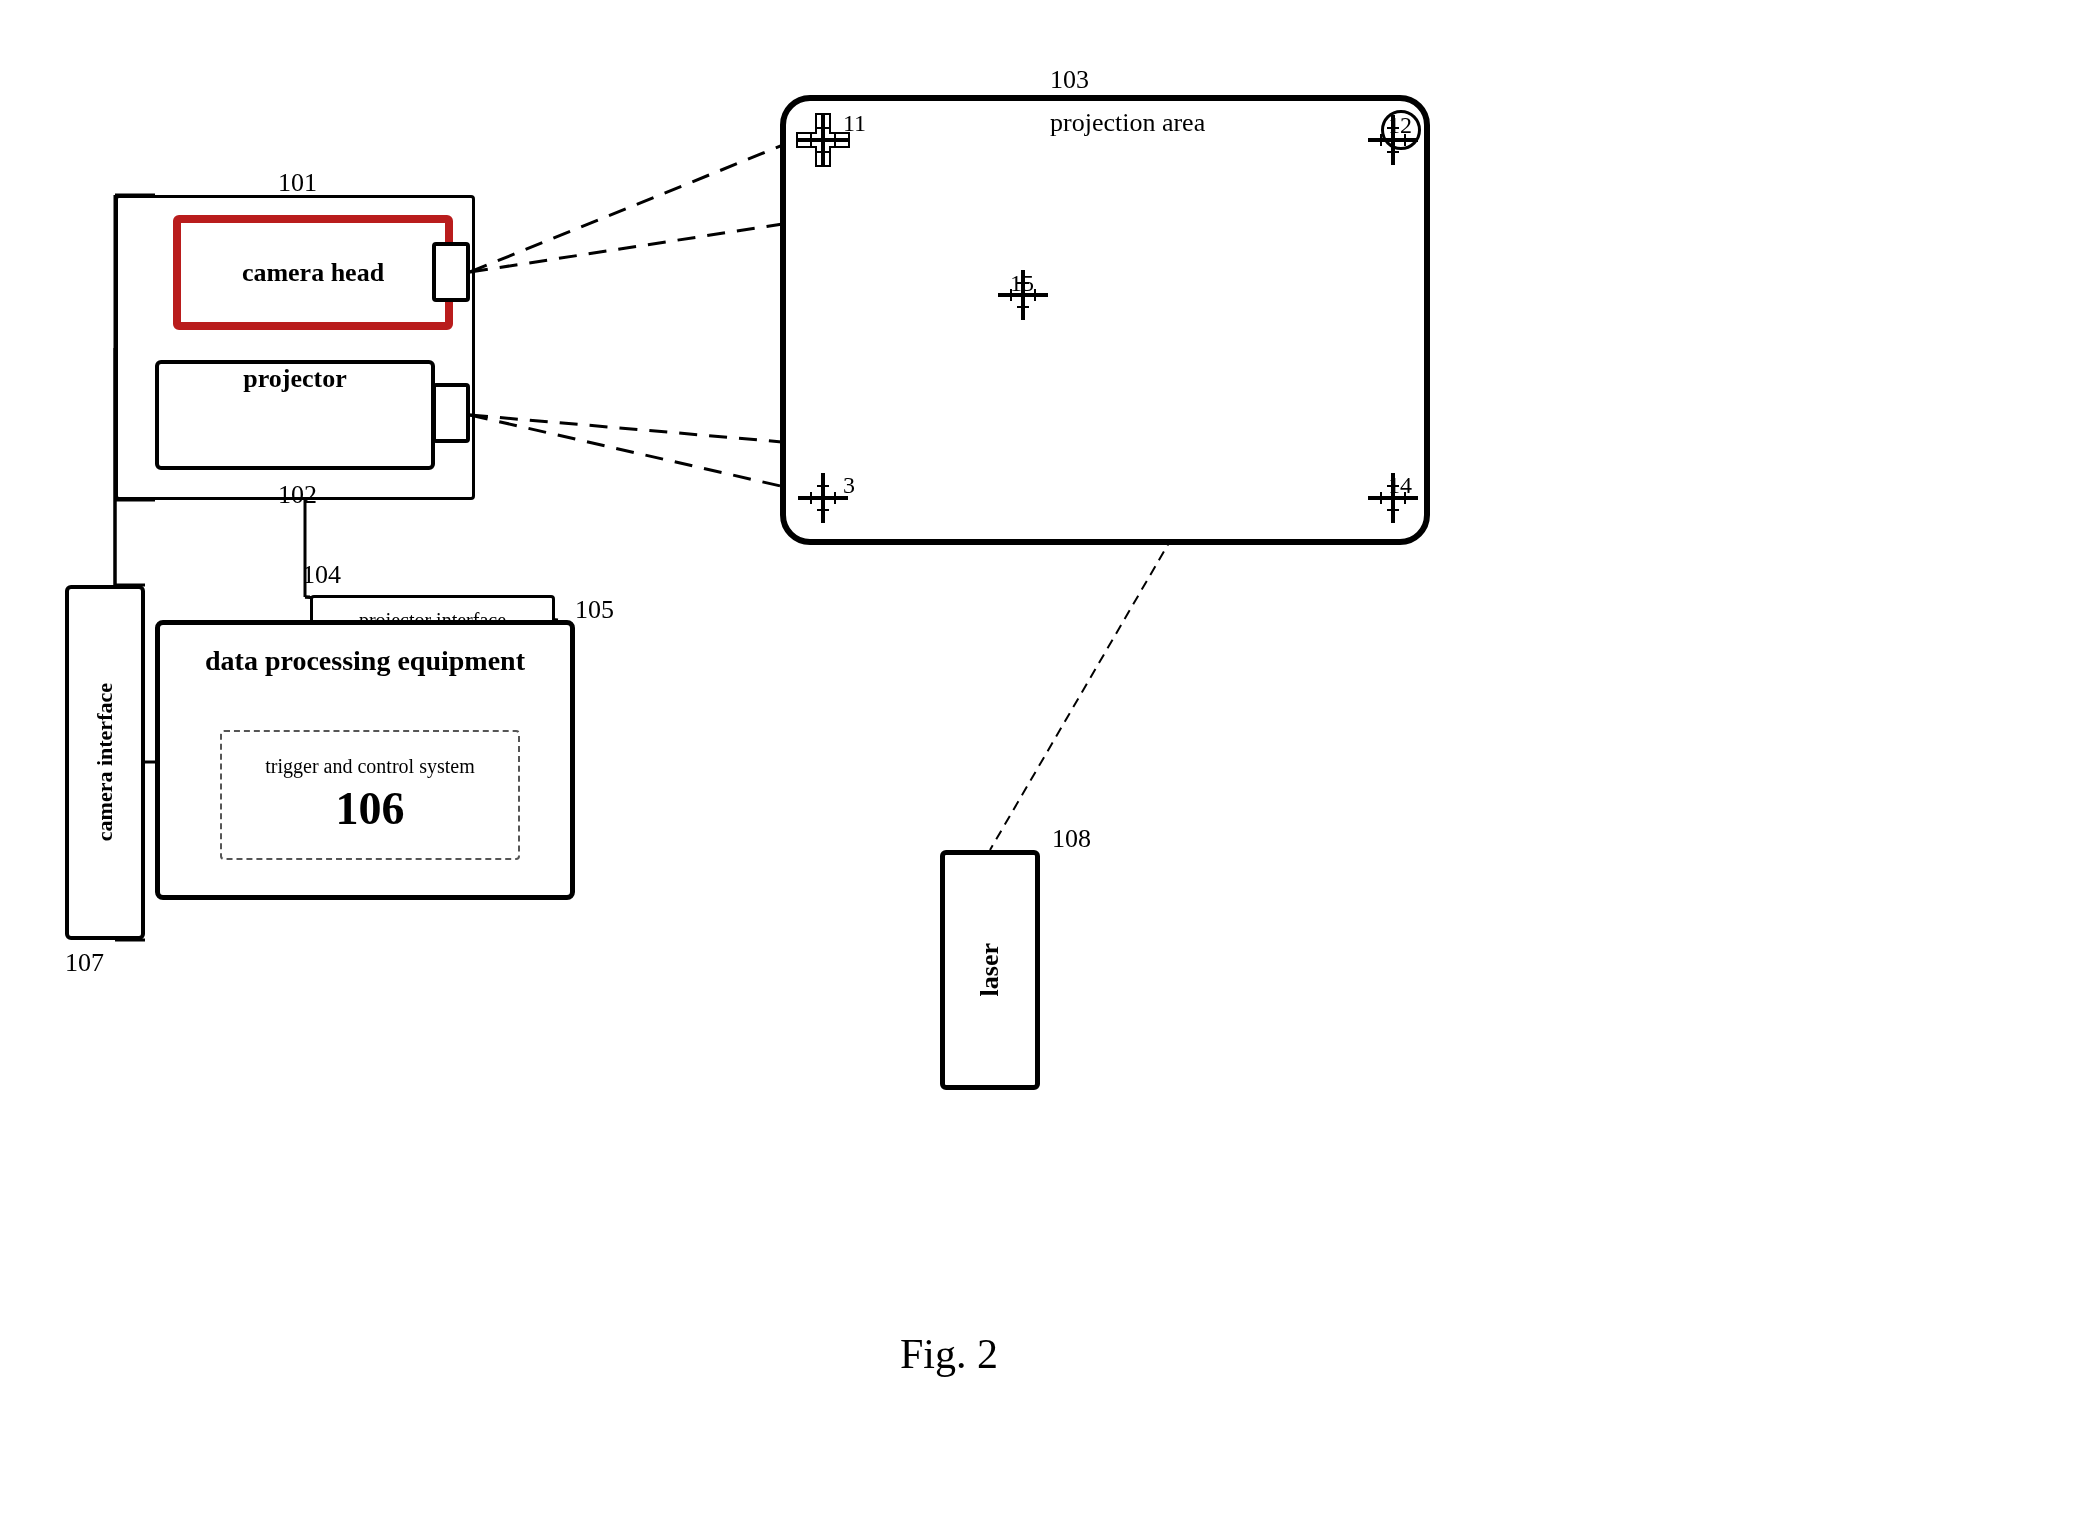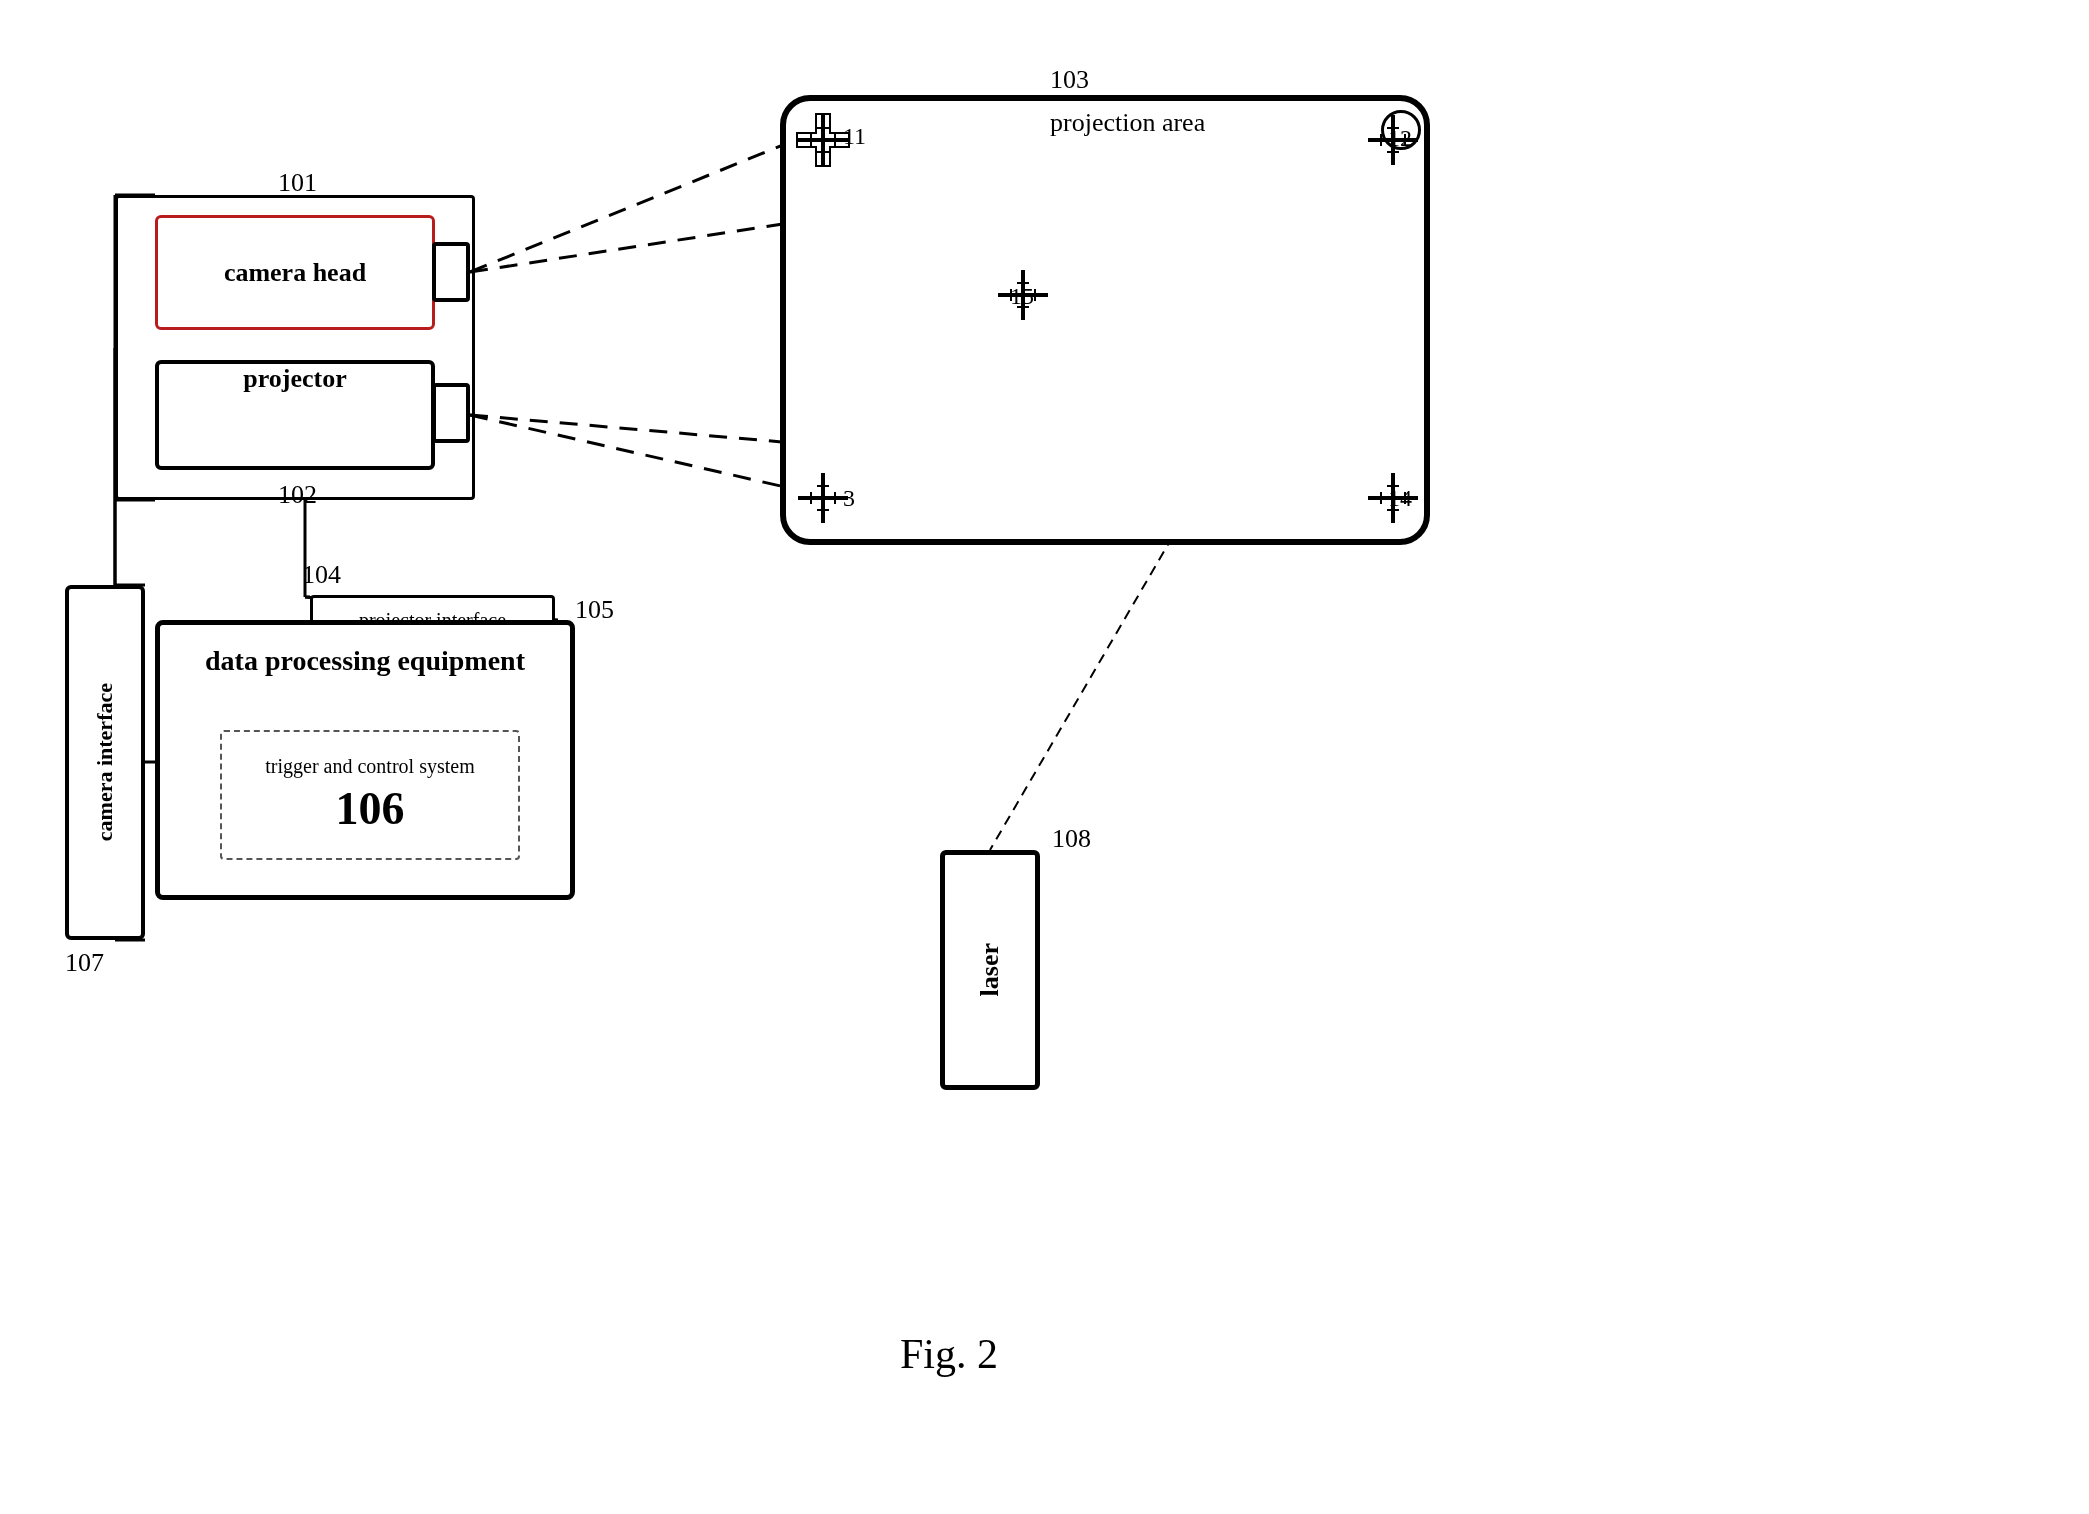--- a/index.html
+++ b/index.html
@@ -15,25 +15,25 @@
     .diagram-container {
       position: absolute;
       top: 0; left: 0;
       width: 2089px;
       height: 1514px;
     }
 
     
     .camera-head-box {
       position: absolute;
-      left: 155px;
+      left: 173px;
       top: 215px;
       width: 280px;
       height: 115px;
-      border: 3px solid #b91c1c;
+      border: 8px solid #b91c1c;
       border-radius: 6px;
       display: flex;
       align-items: center;
       justify-content: center;
       background: #fff;
     }
     .camera-head-box span {
       font-size: 26px;
       font-weight: bold;
     }
@@ -251,21 +251,20 @@
     
     .cross-marker {
       position: absolute;
       width: 60px;
       height: 60px;
     }
 
     .marker-label {
       position: absolute;
       font-size: 24px;
-      margin-top: 13px;
     }
     .label-11 { left: 843px; top: 110px; }
     .label-12 { left: 1388px; top: 112px; }
     .label-13 { left: 843px; top: 472px; }
     .label-14 { left: 1388px; top: 472px; }
     .label-15 { left: 1010px; top: 270px; }
 
     
     .circle-12 {
       position: absolute;

